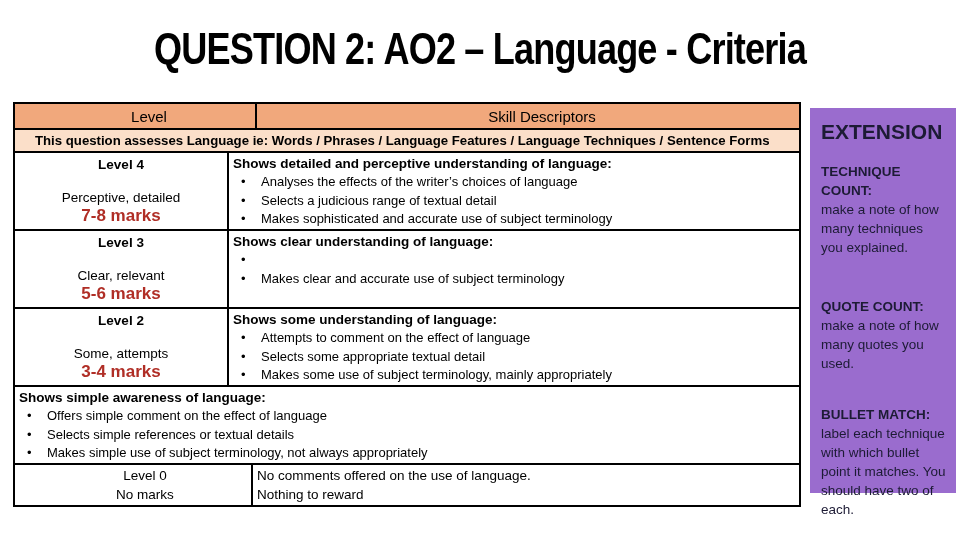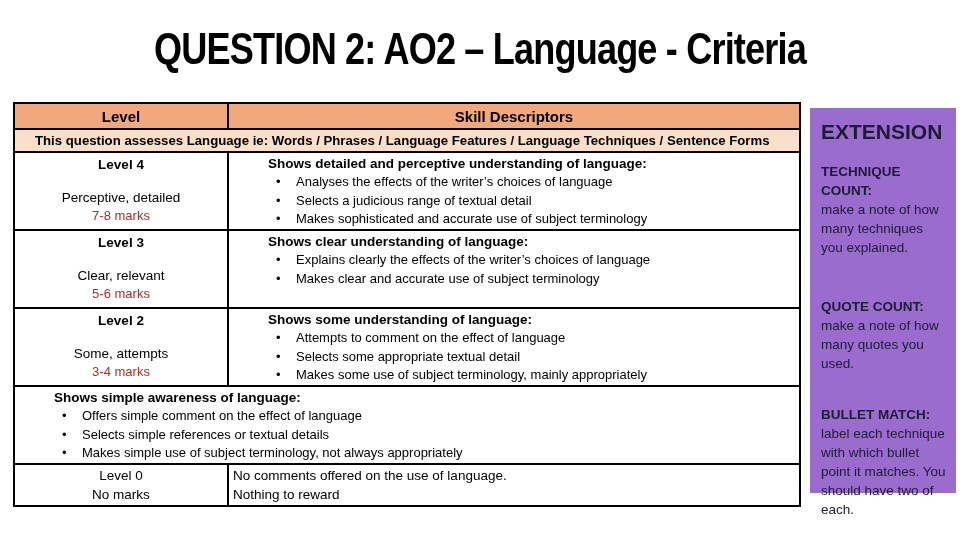--- a/index.html
+++ b/index.html
@@ -19,45 +19,45 @@
   .title{position:absolute;top:24px;left:0;width:100%;text-align:center;
     font-size:44px;font-weight:700;letter-spacing:-1px;color:#000;
     transform:scaleX(0.82);transform-origin:50% 50%;white-space:nowrap;}
 
   
   .rubric{position:absolute;left:13px;top:102px;width:788px;
     border:2px solid var(--border);background:#fff;}
   .thead{display:flex;height:26px;border-bottom:2px solid var(--border);
     background:var(--table-header-bg);}
   .th{display:flex;align-items:center;justify-content:center;
-    font-weight:700;font-size:15px;}
+    font-weight:400;font-size:15px;margin-left:28px;}
   .th-level{width:214px;border-right:2px solid var(--border);}
   .th-skills{flex:1;}
   .note-row{height:23px;border-bottom:2px solid var(--border);
     background:var(--table-note-bg);display:flex;align-items:center;
     padding-left:20px;font-weight:700;font-size:13.2px;white-space:nowrap;}
 
   .lrow{display:flex;height:78px;border-bottom:2px solid var(--border);}
   .level-cell{width:214px;border-right:2px solid var(--border);
     display:flex;flex-direction:column;align-items:center;text-align:center;
     padding:3px 4px 4px;}
   .level-name{font-weight:700;font-size:13.5px;line-height:17px;}
   .level-spacer{flex:1;}
   .quality{font-size:13.5px;line-height:18px;}
-  .marks{font-weight:400;font-size:13px;line-height:18px;color:var(--marks-red);}
-  .desc-cell{flex:1;padding:2px 4px 8px 4px;margin-left:35px;}
+  .marks{font-weight:700;font-size:17px;line-height:18px;color:var(--marks-red);}
+  .desc-cell{flex:1;padding:2px 4px 8px 4px;}
   .desc-heading{font-weight:700;font-size:13.5px;line-height:18px;}
   .bullet-line{display:flex;font-size:13px;line-height:18.5px;}
   .bullet-dot{width:20px;margin-left:8px;flex-shrink:0;text-align:left;}
   .bullet-dot::before{content:"\2022";}
 
   .zero-row{display:flex;height:40px;}
   .zero-level{width:214px;border-right:2px solid var(--border);
     display:flex;flex-direction:column;align-items:center;justify-content:center;
-    font-size:13.5px;line-height:19px;text-align:center;}
+    font-size:13.5px;line-height:19px;text-align:center;margin-left:24px;}
   .zero-desc{flex:1;padding:1px 4px;font-size:13.5px;line-height:19px;}
 
   
   .extension{position:absolute;left:810px;top:108px;width:146px;height:385px;
     background:var(--extension-bg);color:var(--extension-text);
     padding:12px 10px 10px 11px;}
   .ext-title{font-size:21px;font-weight:700;line-height:24px;margin-bottom:18px;}
   .ext-item{font-size:13.5px;line-height:19px;}
   .ext-item .ext-heading{font-weight:700;}
   .ext-item-1{margin-bottom:40px;}
@@ -107,21 +107,20 @@
       <div class="level-cell">
         <div class="level-name">Level 3</div>
         <div class="level-spacer"></div>
         <div class="quality">Clear, relevant</div>
         <div class="marks">5-6 marks</div>
       </div>
       <div class="desc-cell">
         <div class="desc-heading">Shows clear understanding of language:</div>
         <div class="bullet-line">
             <span class="bullet-dot"></span>
-            <span>Explains clearly the effects of the writer’s choices of language</span>
           </div>
         <div class="bullet-line">
             <span class="bullet-dot"></span>
             <span>Makes clear and accurate use of subject terminology</span>
           </div>
       </div>
     </div>
 
     <div class="lrow">
       <div class="level-cell">

